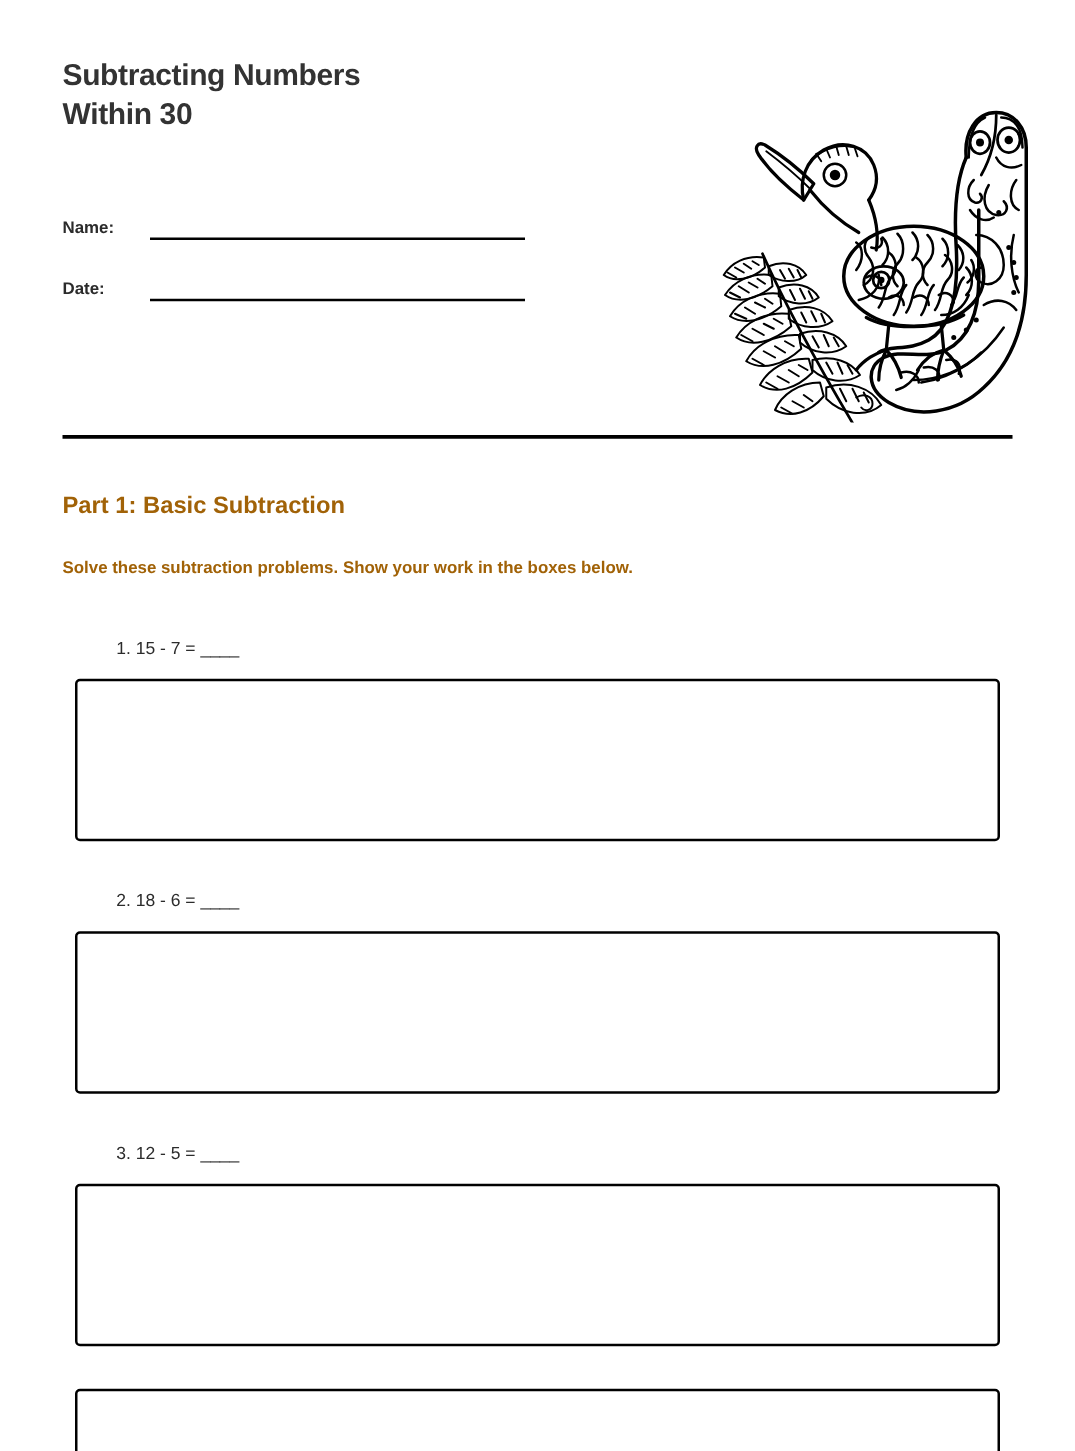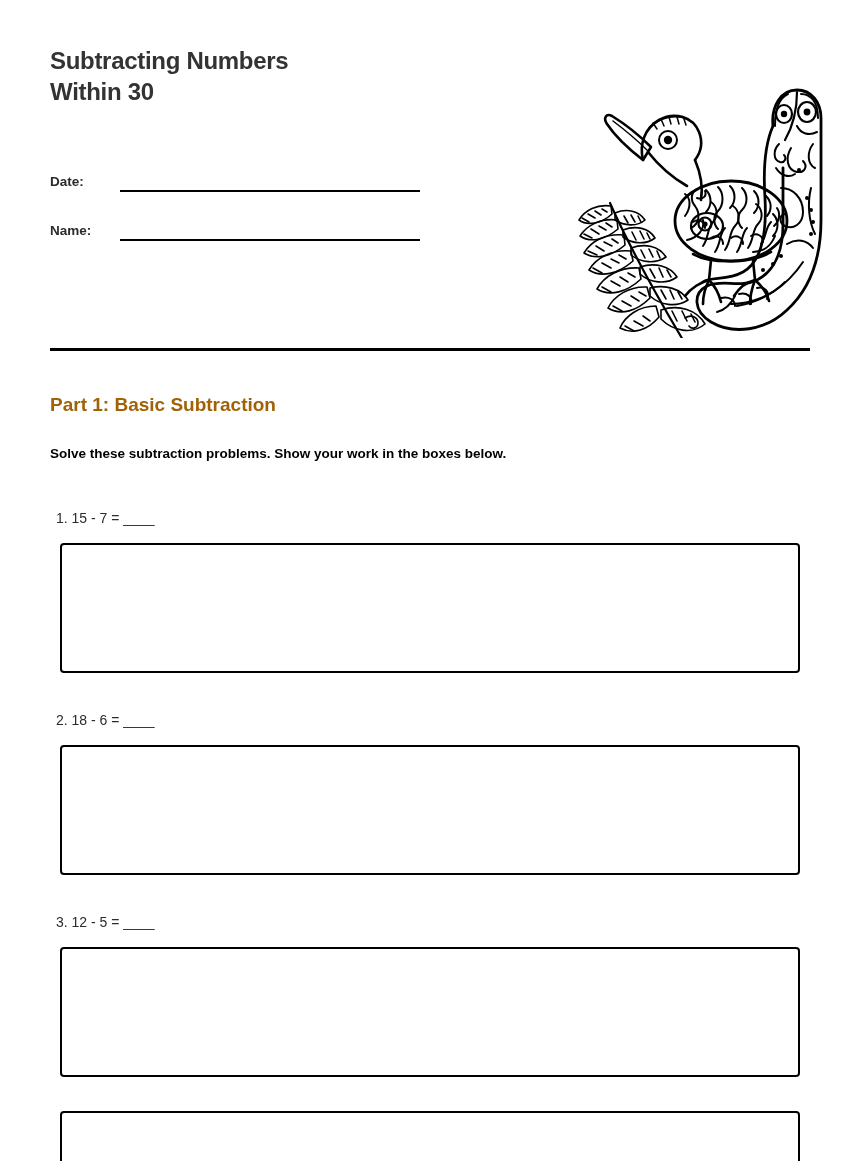--- a/index.html
+++ b/index.html
@@ -109,35 +109,35 @@
     font-weight: bold;
     color: #a16207;
   }
   .instructions {
     position: absolute;
     left: 50px;
     top: 446px;
     margin: 0;
     font-size: 13.5px;
     font-weight: bold;
-    color: #000000;
+    color: #a16207;
   }
 
   .problems {
     position: absolute;
     left: 0;
     top: 505px;
     width: 860px;
   }
   .problem {
     position: relative;
   }
   .problem-text {
     margin: 0;
-    padding-left: 56px;
+    padding-left: 93px;
     font-size: 14px;
     font-weight: normal;
     color: #2b2b2b;
     line-height: 26px;
     height: 26px;
   }
   .answer-box {
     margin: 12px 0 0 60px;
     width: 740px;
     height: 130px;
@@ -155,25 +155,25 @@
 <div class="page">
 
   <div class="header">
 
     <div class="title-block">
       <h1 class="worksheet-title"><span>Subtracting Numbers</span><br><span>Within 30</span></h1>
     </div>
 
     <div class="field-rows">
       <div class="field-row">
-        <span class="field-label">Date:</span>
+        <span class="field-label">Name:</span>
         <span class="field-line"></span>
       </div>
       <div class="field-row">
-        <span class="field-label">Name:</span>
+        <span class="field-label">Date:</span>
         <span class="field-line"></span>
       </div>
     </div>
 
     <div class="illustration">
       <svg viewBox="0 0 300 290" xmlns="http://www.w3.org/2000/svg" fill="none" stroke="#000000" stroke-width="2.4" stroke-linecap="round" stroke-linejoin="round">
 
         <g stroke-width="1.6">
 
           <path d="M75 155 C 95 200, 120 245, 148 292" stroke-width="2.2"></path>

